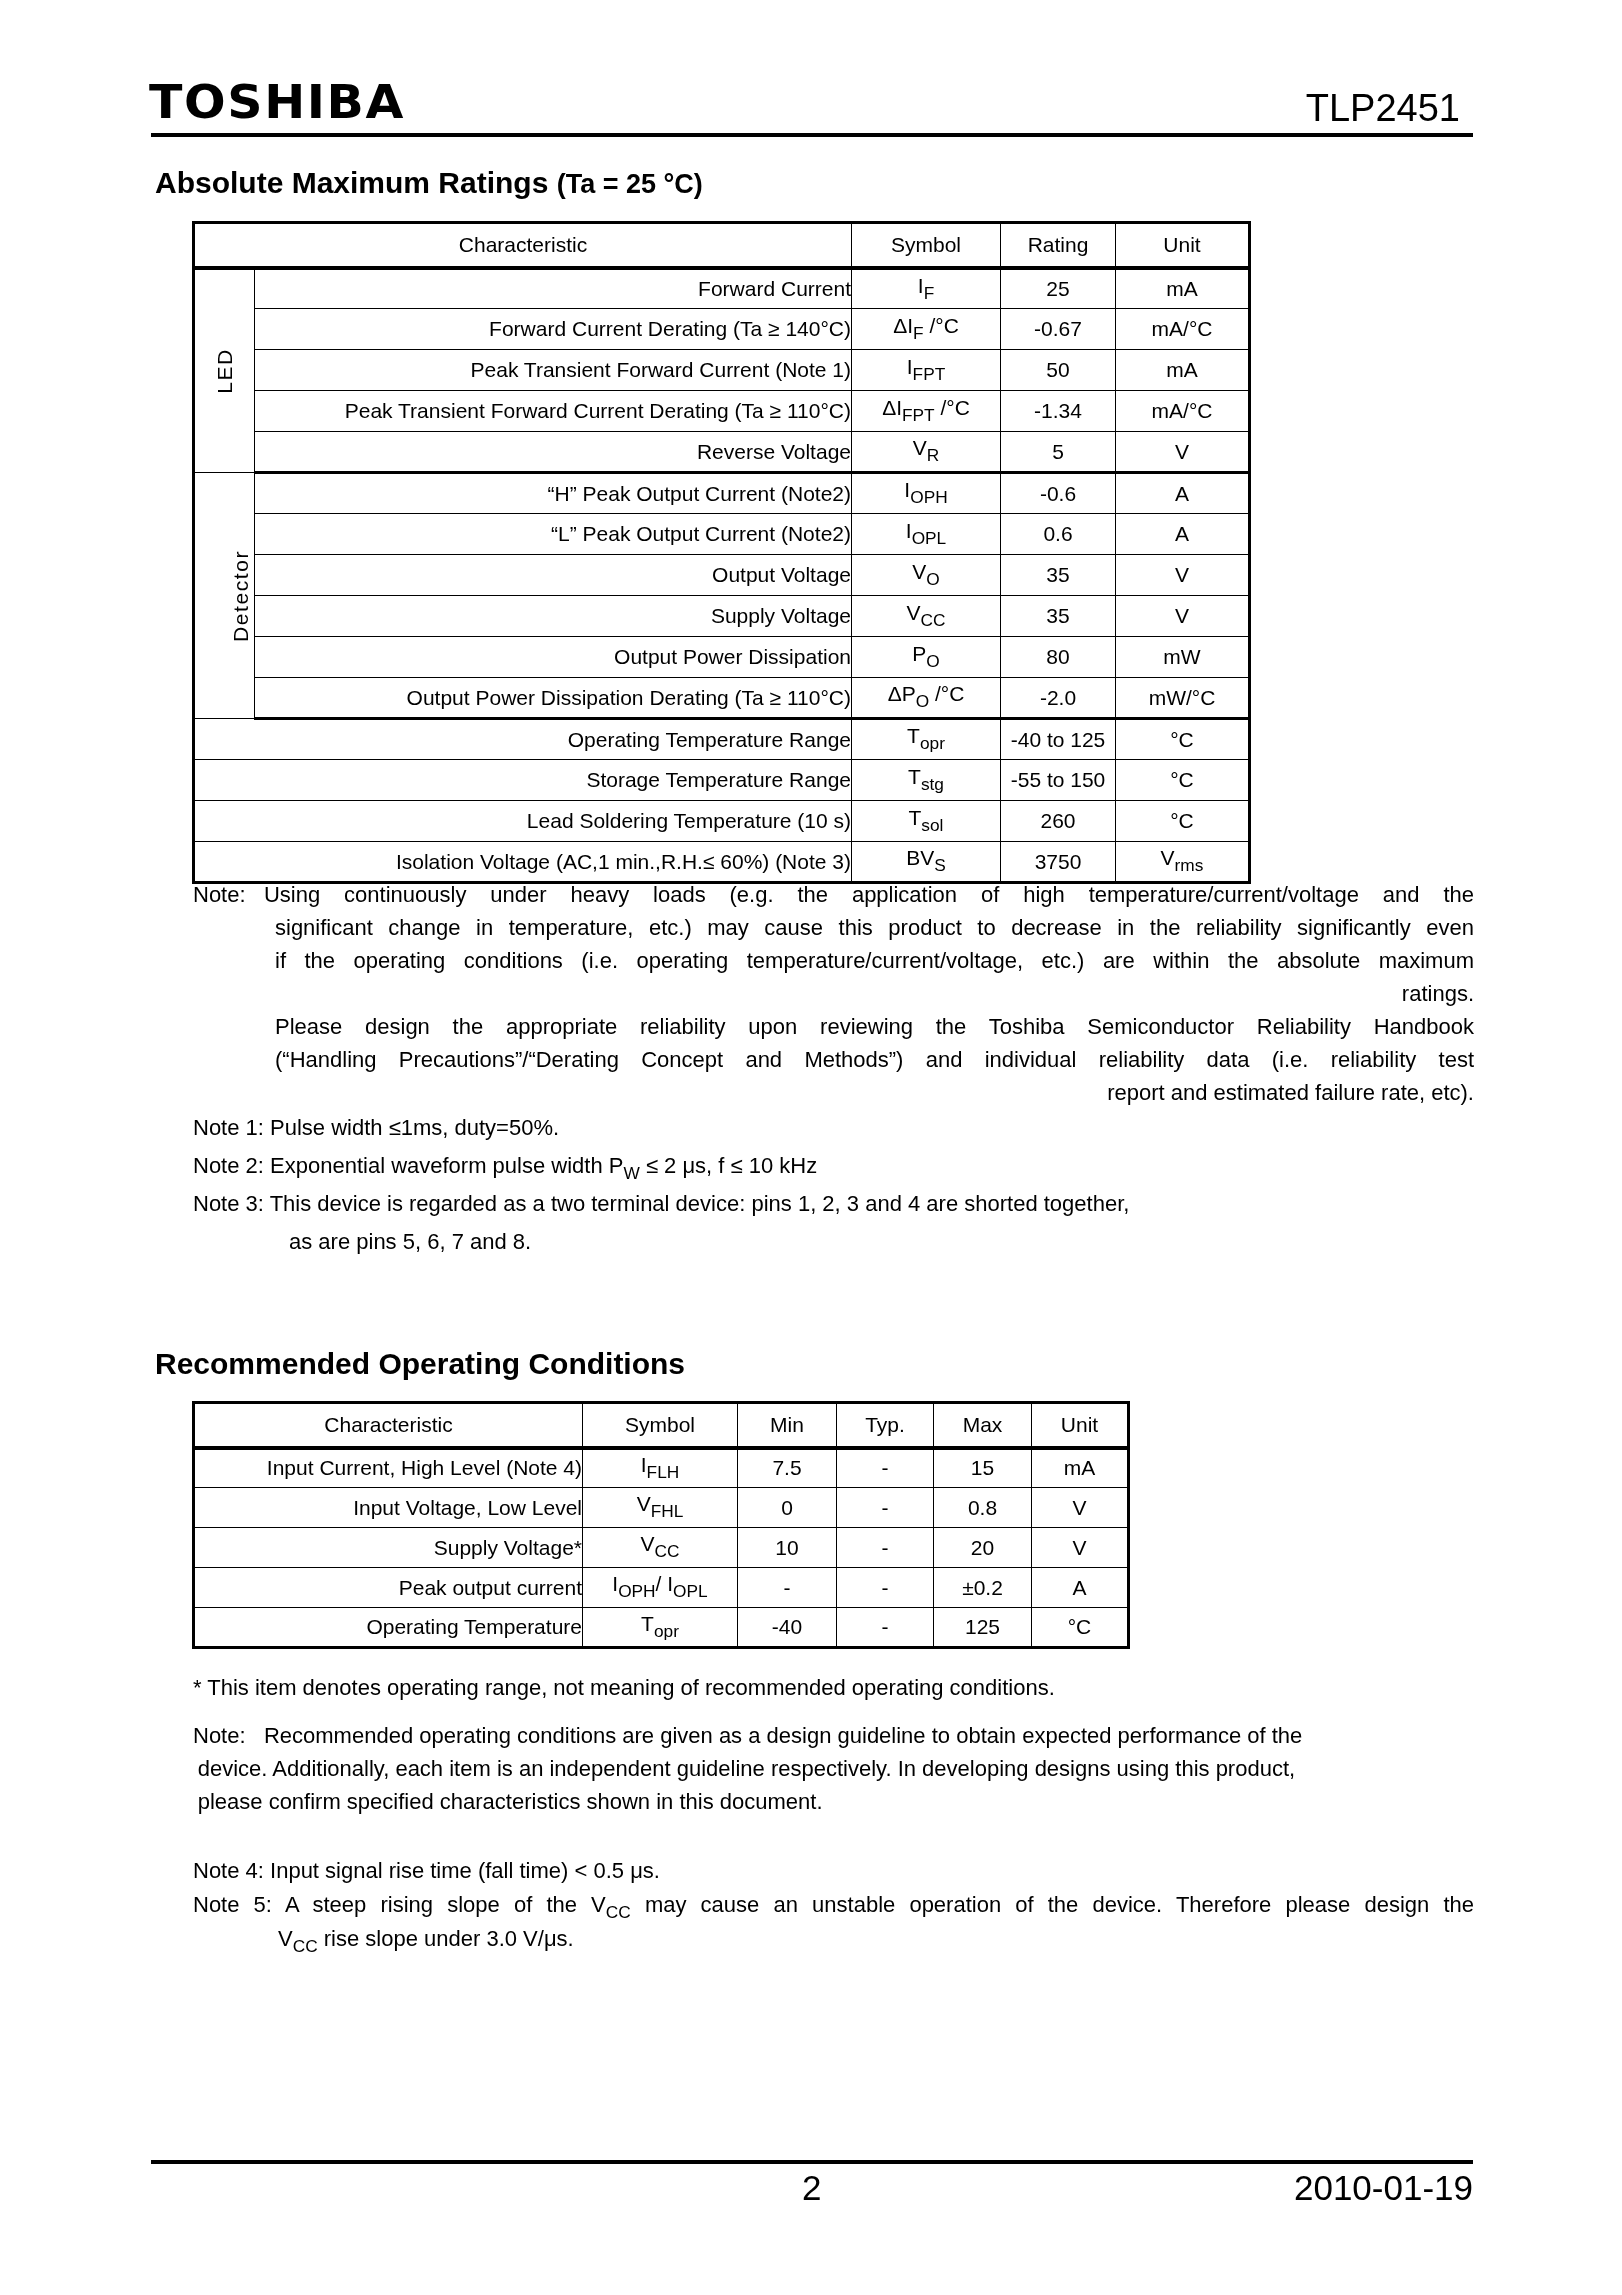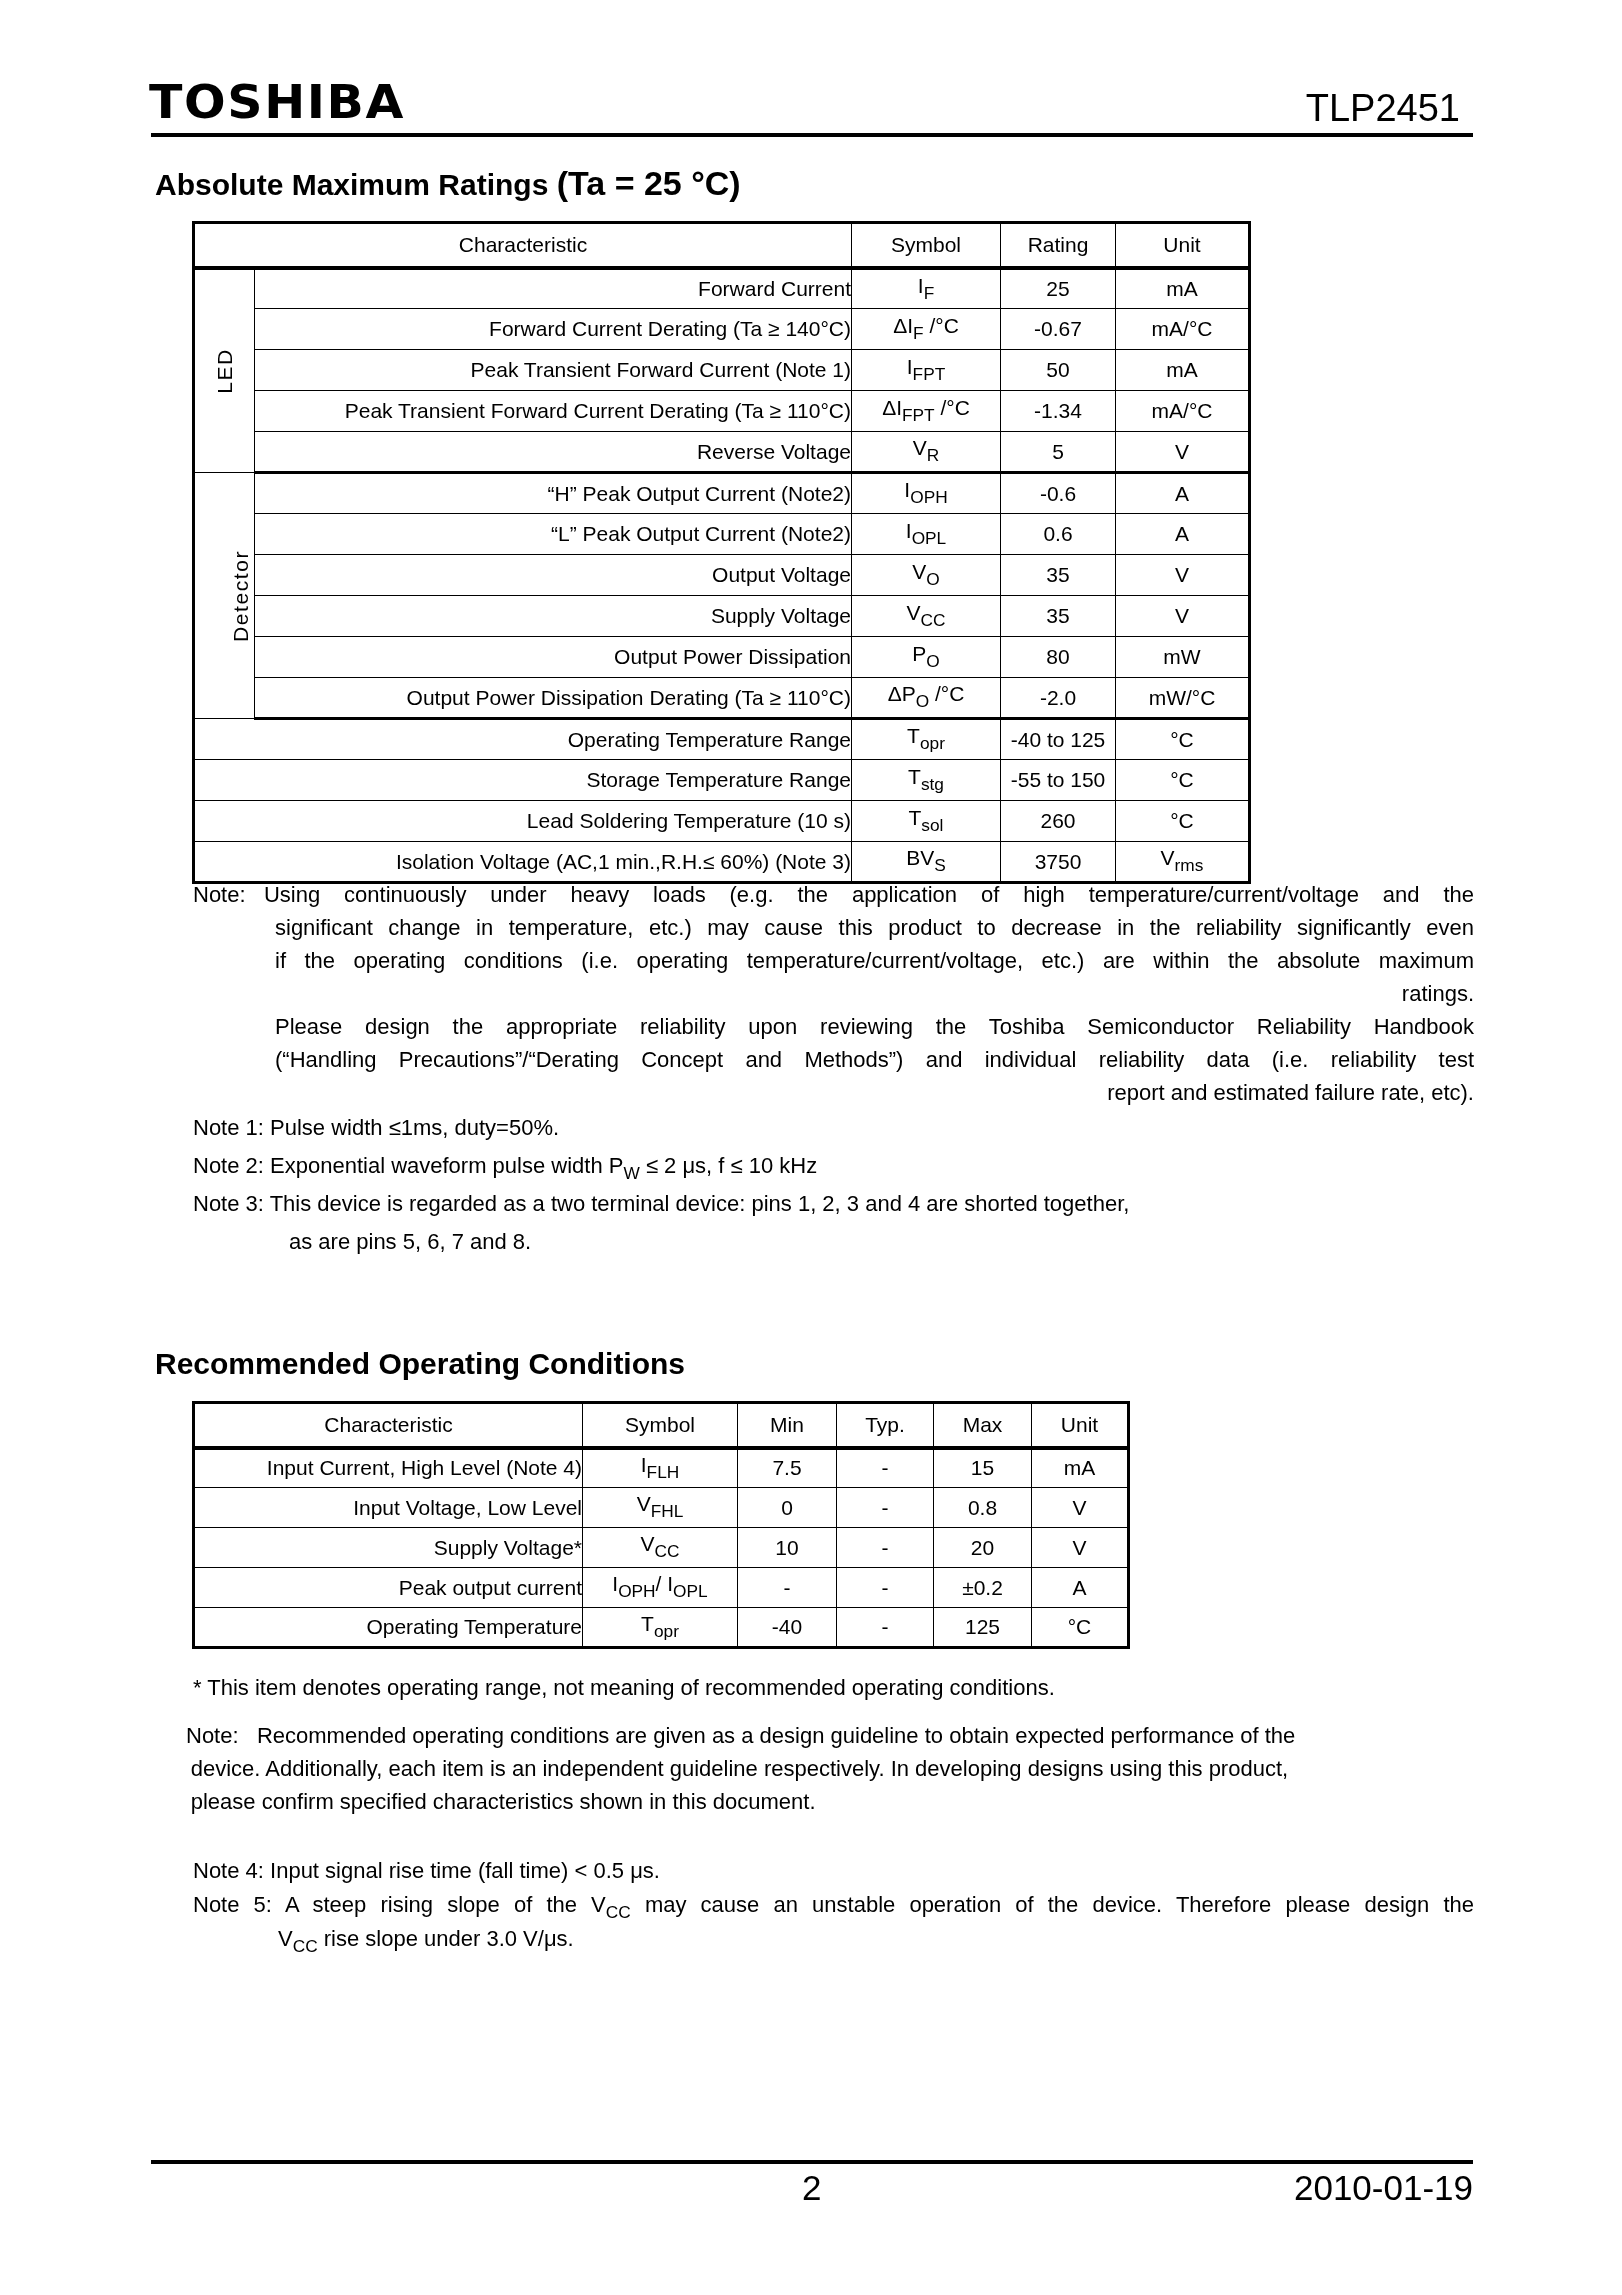--- a/index.html
+++ b/index.html
@@ -27,21 +27,21 @@
     .header-rule {
       position: absolute; left: 151px; top: 133px;
       width: 1322px; height: 3.9px; background: #000;
     }
 
     
     .section-title {
       position: absolute; left: 155px;
       font-weight: bold; font-size: 30px; line-height: 36px;
     }
-    .section-title .cond { font-size: 34px; }
+    .section-title .cond { font-size: 27px; }
 
     
     table.spec {
       position: absolute;
       border-collapse: collapse;
       border: 3.9px solid #000;
       table-layout: fixed;
       font-size: 21px;
     }
     table.spec td, table.spec th {
@@ -83,21 +83,21 @@
 
     #amr-note-main { left: 193px; top: 878px; width: 1281px; }
     .indent { padding-left: 82px; text-align: right; }
 
     #note1 { left: 193px; top: 1111px; }
     #note2 { left: 193px; top: 1149px; }
     #note3 { left: 193px; top: 1187px; }
     #note3b { left: 289px; top: 1225px; }
 
     #roc-star { left: 193px; top: 1671px; }
-    #roc-note { left: 186px; top: 1719px; width: 1256px; }
+    #roc-note { left: 193px; top: 1719px; width: 1256px; }
     #note4 { left: 193px; top: 1854px; }
     #note5 { left: 193px; top: 1888px; width: 1281px; }
     #note5b { left: 278px; top: 1922px; }
 
     
     .footer-rule {
       position: absolute; left: 151px; top: 2160px;
       width: 1322px; height: 3.9px; background: #000;
     }
     .page-num {

